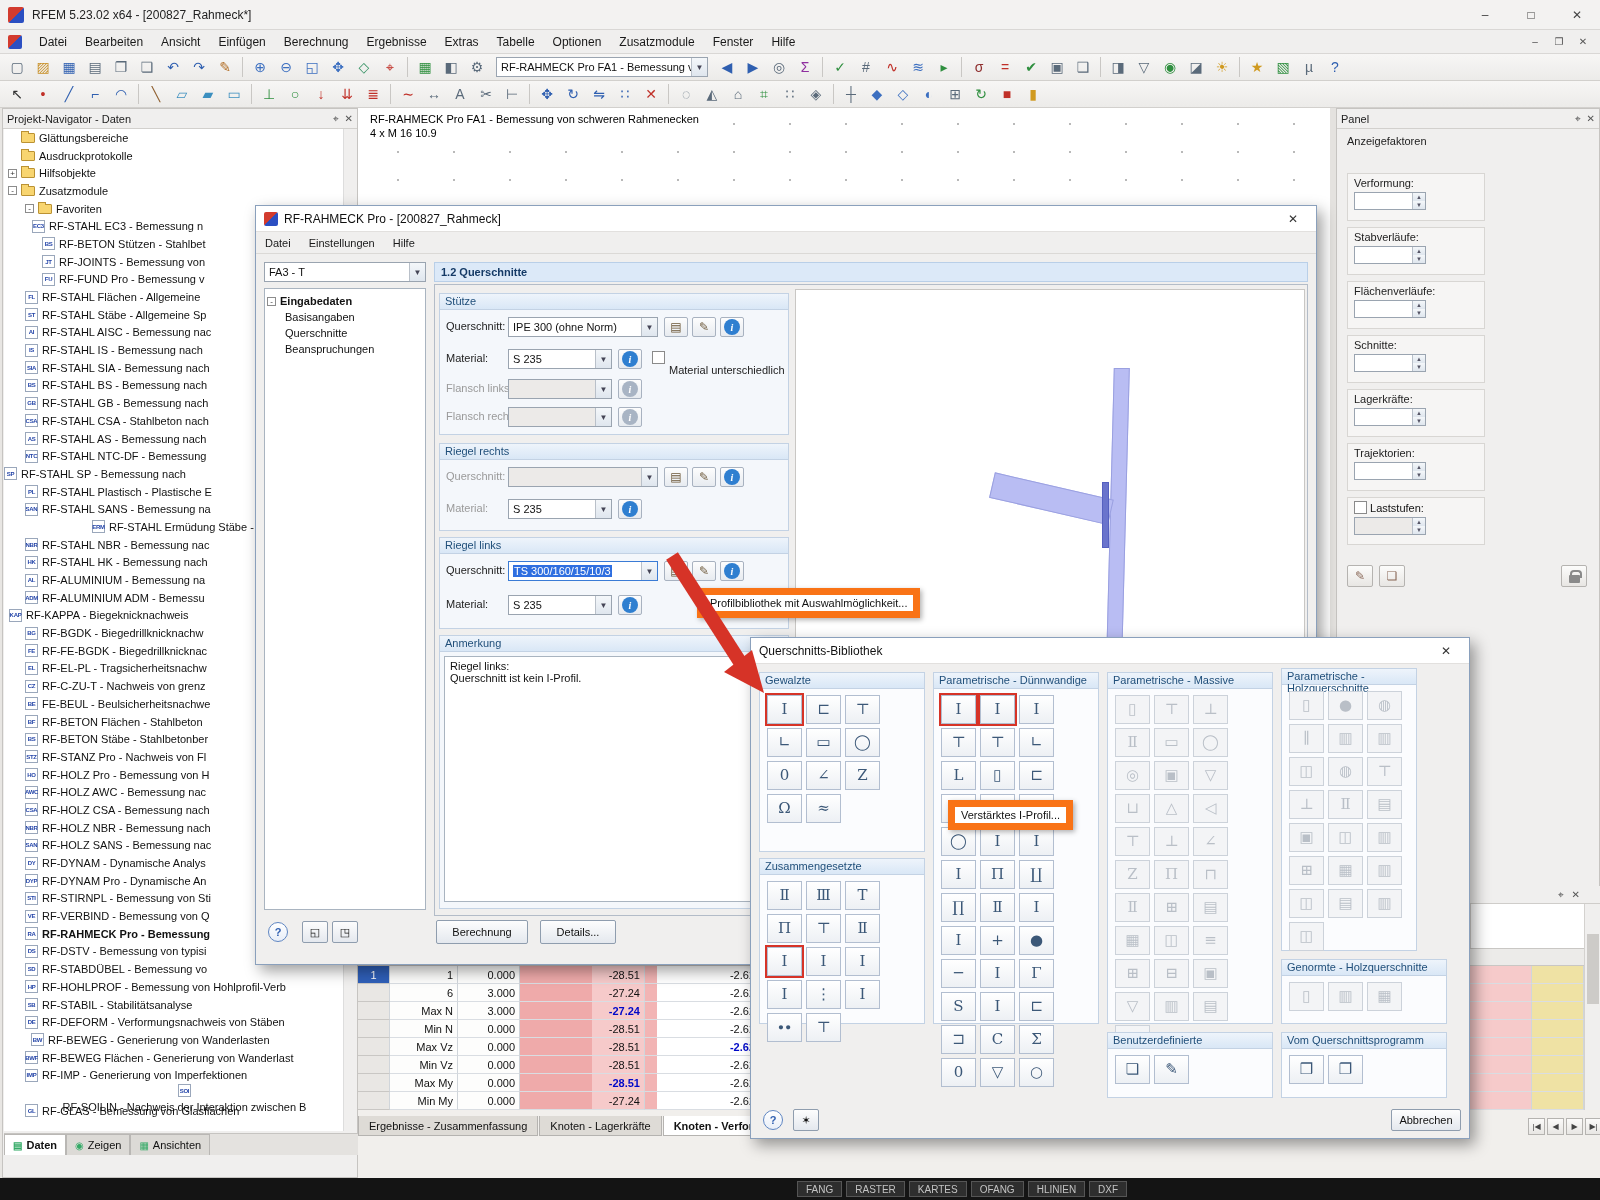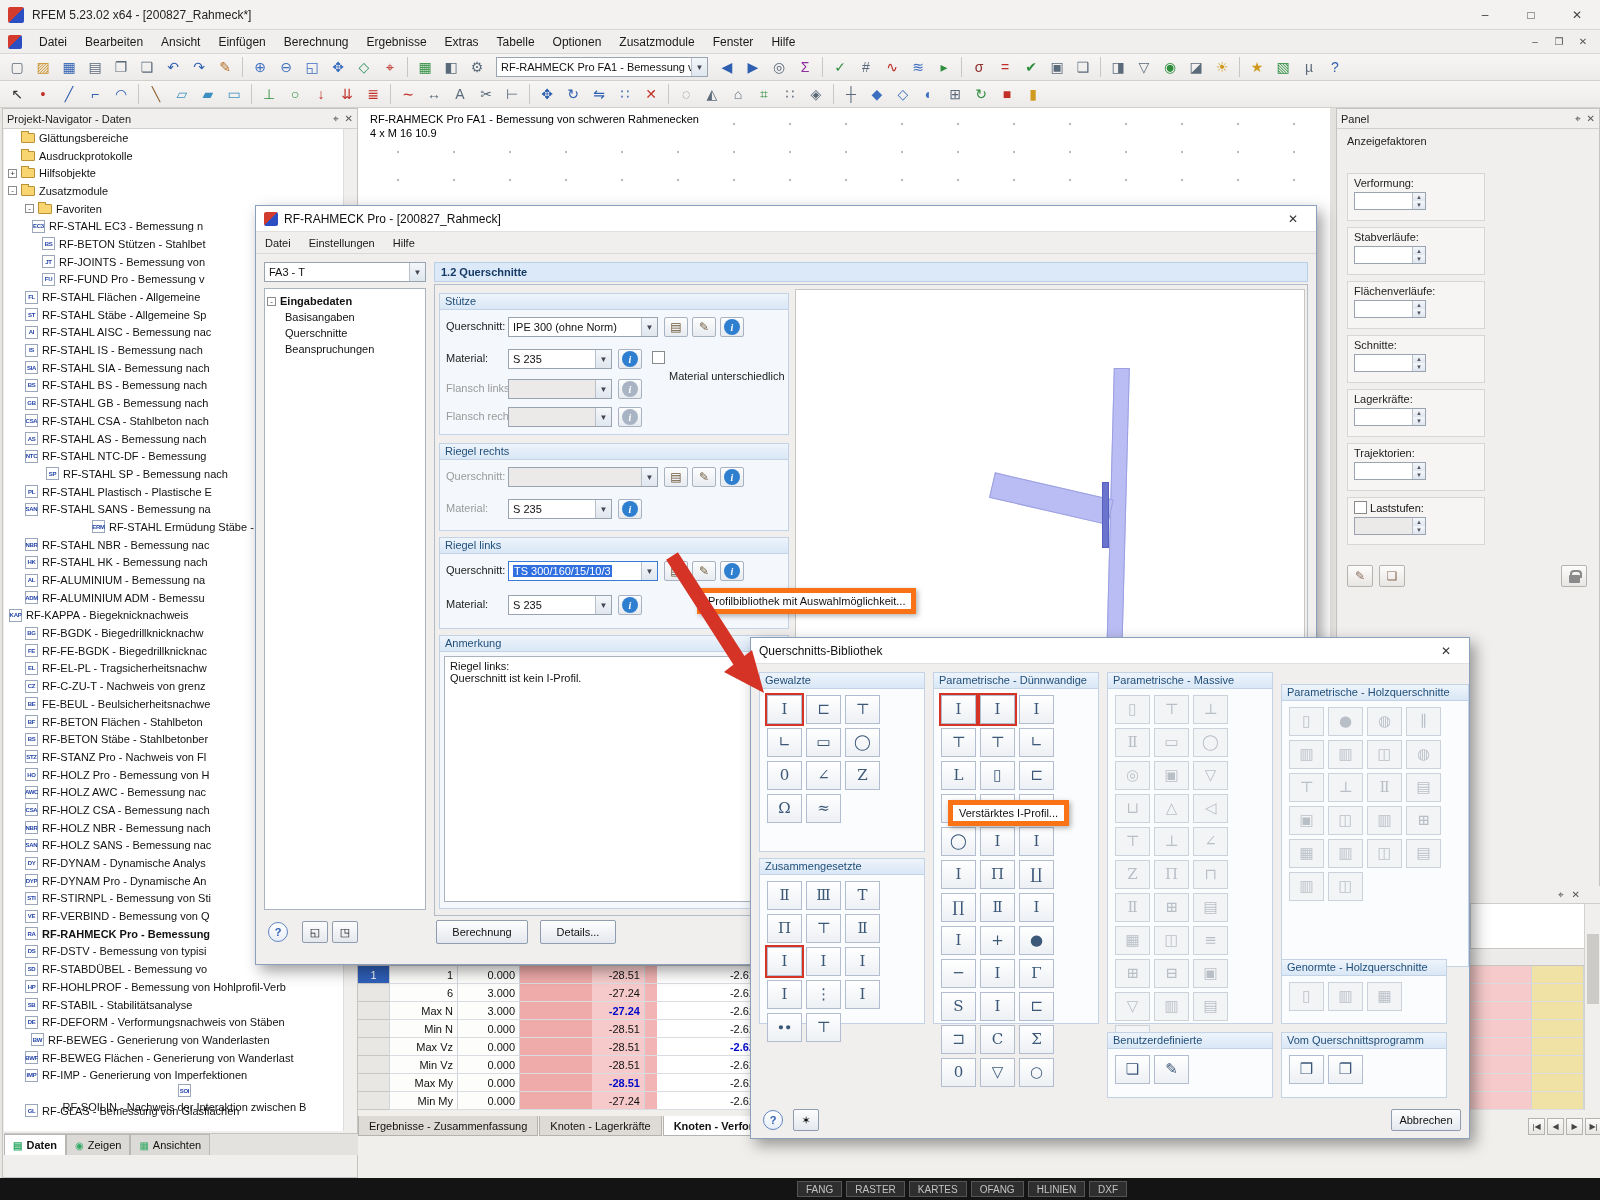--- a/index.html
+++ b/index.html
@@ -118,21 +118,21 @@
   .helpbtn{width:20px;height:20px;border-radius:50%;border:1px solid #5f86c2;color:#2f5fb0;font-weight:bold;background:linear-gradient(#fff,#e8eef8);display:flex;align-items:center;justify-content:center}
 
   #dlg2{left:750px;top:637px;width:720px;height:502px;z-index:20}
   .libgrp{position:absolute;border:1px solid #c3d2e4;background:#fbfcfe}
   .libgrid{display:flex;flex-wrap:wrap;gap:4px;padding:6px 7px}
   .cell{width:35px;height:29px;border:1px solid #b2bed0;background:linear-gradient(#ffffff,#edf0f4);display:flex;align-items:center;justify-content:center}
   .cell span{font-family:"DejaVu Serif",serif;font-size:15px;color:#3c5878;line-height:1}
   .cell.dis{background:#f3f4f6;border-color:#ccd2da}
   .cell.dis span{color:#b9bfc7}
   .cell.hl{outline:2px solid #d63327;outline-offset:0px}
-  .tooltip{position:absolute;background:#fff;border:5px solid #f97316;box-shadow:2px 2px 5px rgba(0,0,0,.3);font-size:11px;padding:2px 6px;white-space:nowrap}
+  .tooltip{position:absolute;background:#fff;border:7px solid #f97316;box-shadow:2px 2px 5px rgba(0,0,0,.3);font-size:11px;padding:2px 6px;white-space:nowrap}
 
   
   #statusbar{position:absolute;left:0;top:1178px;width:1600px;height:22px;background:#141414;display:flex;align-items:center}
   .sbtn{height:16px;margin:0 2px;padding:0 8px;background:#2e2e2e;border:1px solid #555;color:#c3c3c3;font-size:10px;display:flex;align-items:center}
   #arrowsvg{position:absolute;left:640px;top:540px;z-index:30;pointer-events:none}
 </style>
 </head>
 <body>
 
 <div id="root">
@@ -511,21 +511,21 @@
           <span>RF-STAHL CSA - Stahlbeton nach</span>
         </div>
         <div class="trow" style="padding-left: 21px;">
           <span class="mico">AS</span>
           <span>RF-STAHL AS - Bemessung nach</span>
         </div>
         <div class="trow" style="padding-left: 21px;">
           <span class="mico">NTC</span>
           <span>RF-STAHL NTC-DF - Bemessung</span>
         </div>
-        <div class="trow" style=" margin-left: 42px;">
+        <div class="trow" style="">
           <span class="mico">SP</span>
           <span>RF-STAHL SP - Bemessung nach</span>
         </div>
         <div class="trow" style="padding-left: 21px;">
           <span class="mico">PL</span>
           <span>RF-STAHL Plastisch - Plastische E</span>
         </div>
         <div class="trow" style="padding-left: 21px;">
           <span class="mico">SAN</span>
           <span>RF-STAHL SANS - Bemessung na</span>
@@ -948,21 +948,21 @@
           </div>
         <div class="frow" style="left:6px;top:58px">Material:</div>
         <div class="combo" style="position:absolute;left:68px;top:55px;width:104px">
           <span class="val">S 235</span>
             <span class="cbtn">▼</span>
         </div>
         <div class="ibtn" style="left:178px;top:55px">
             <span class="info">i</span>
           </div>
         <span class="chk" style="position:absolute;left:212px;top:57px"></span>
-        <div class="frow" style="left:229px;top:76px">Material unterschiedlich</div>
+        <div class="frow" style="left:229px;top:70px">Material unterschiedlich</div>
         <div class="frow" style="left:6px;top:88px;color:#9a9a9a">Flansch links:</div>
         <div class="combo dis" style="position:absolute;left:68px;top:85px;width:104px">
             <span class="val"></span>
             <span class="cbtn">▼</span>
           </div>
         <div class="ibtn" style="left:178px;top:85px">
             <span class="info dim">i</span>
           </div>
         <div class="frow" style="left:6px;top:116px;color:#9a9a9a">Flansch rechts:</div>
         <div class="combo dis" style="position:absolute;left:68px;top:113px;width:104px">
@@ -1349,21 +1349,21 @@
               <span>▥</span>
             </div>
             <div class="cell dis">
               <span>▤</span>
             </div>
             <div class="cell dis">
               <span>⊠</span>
             </div>
           </div>
         </div>
-        <div class="libgrp" style="left: 530px; top: 20px; width: 188px; height: 283px;">
+        <div class="libgrp" style="left: 530px; top: 4px; width: 136px; height: 283px;">
           <div class="grphdr">Parametrische - Holzquerschnitte</div>
           <div class="libgrid">
             <div class="cell dis">
               <span>▯</span>
             </div>
             <div class="cell dis">
               <span>●</span>
             </div>
             <div class="cell dis">
               <span>◍</span>

